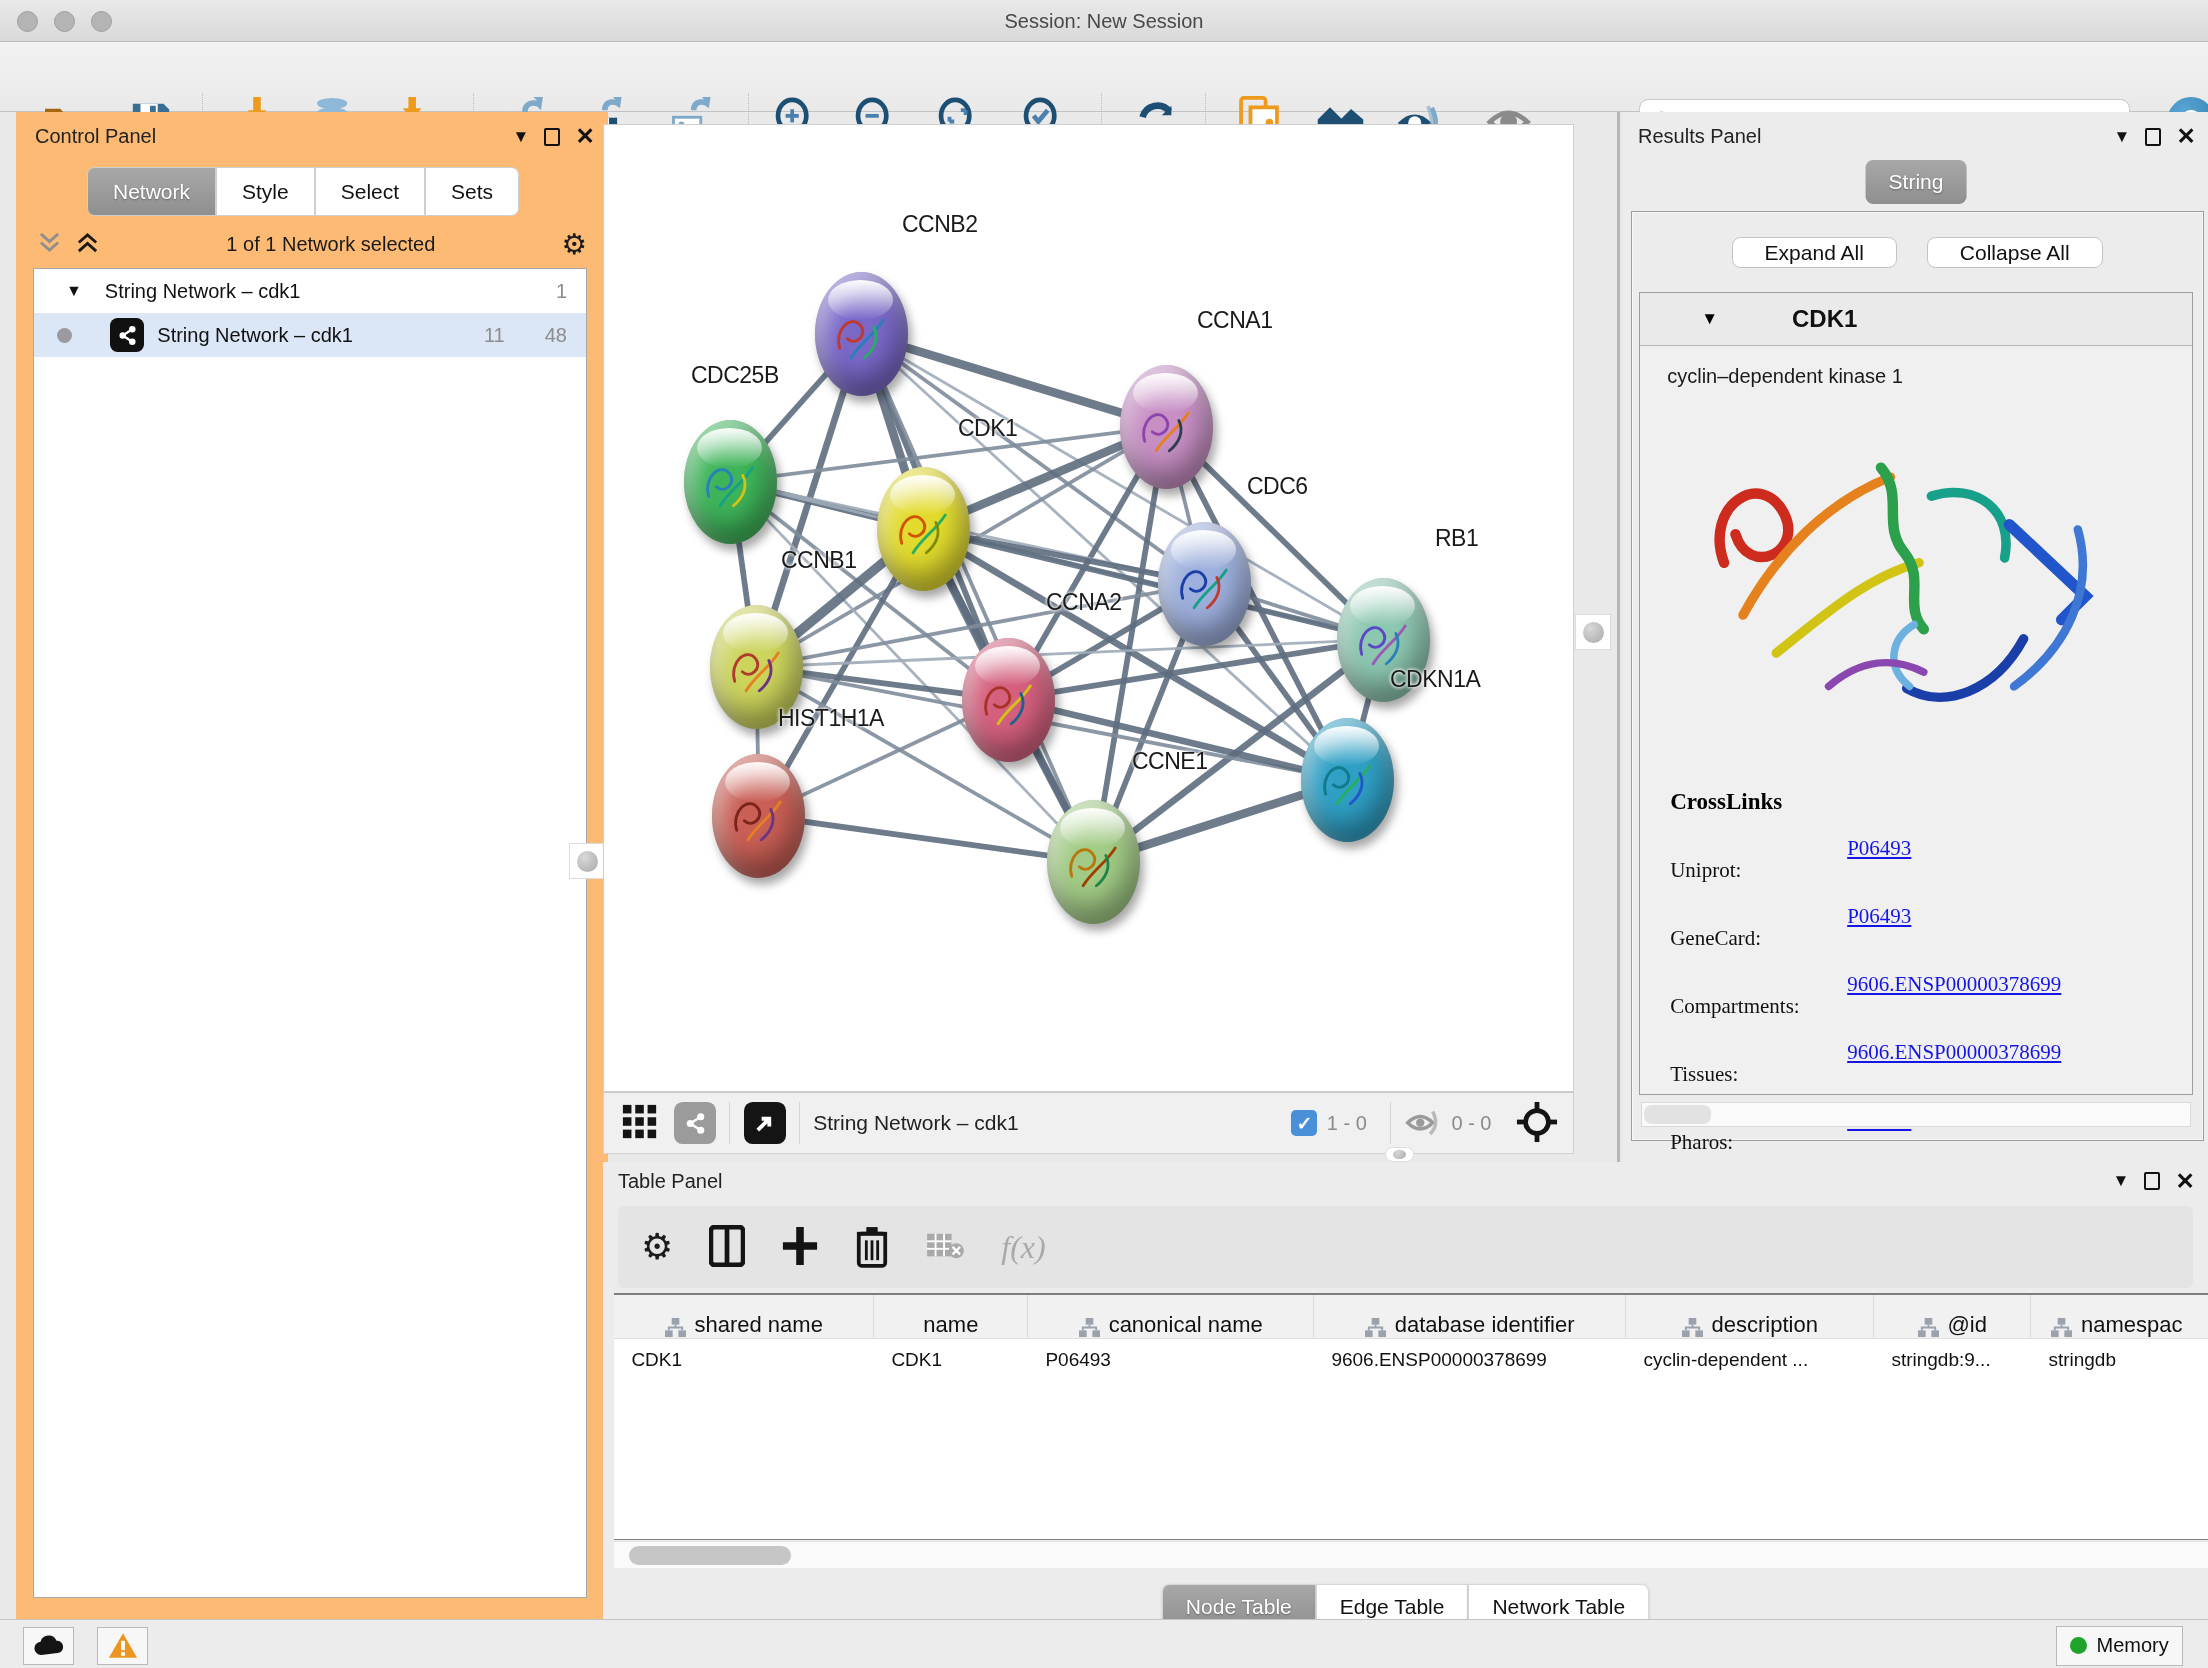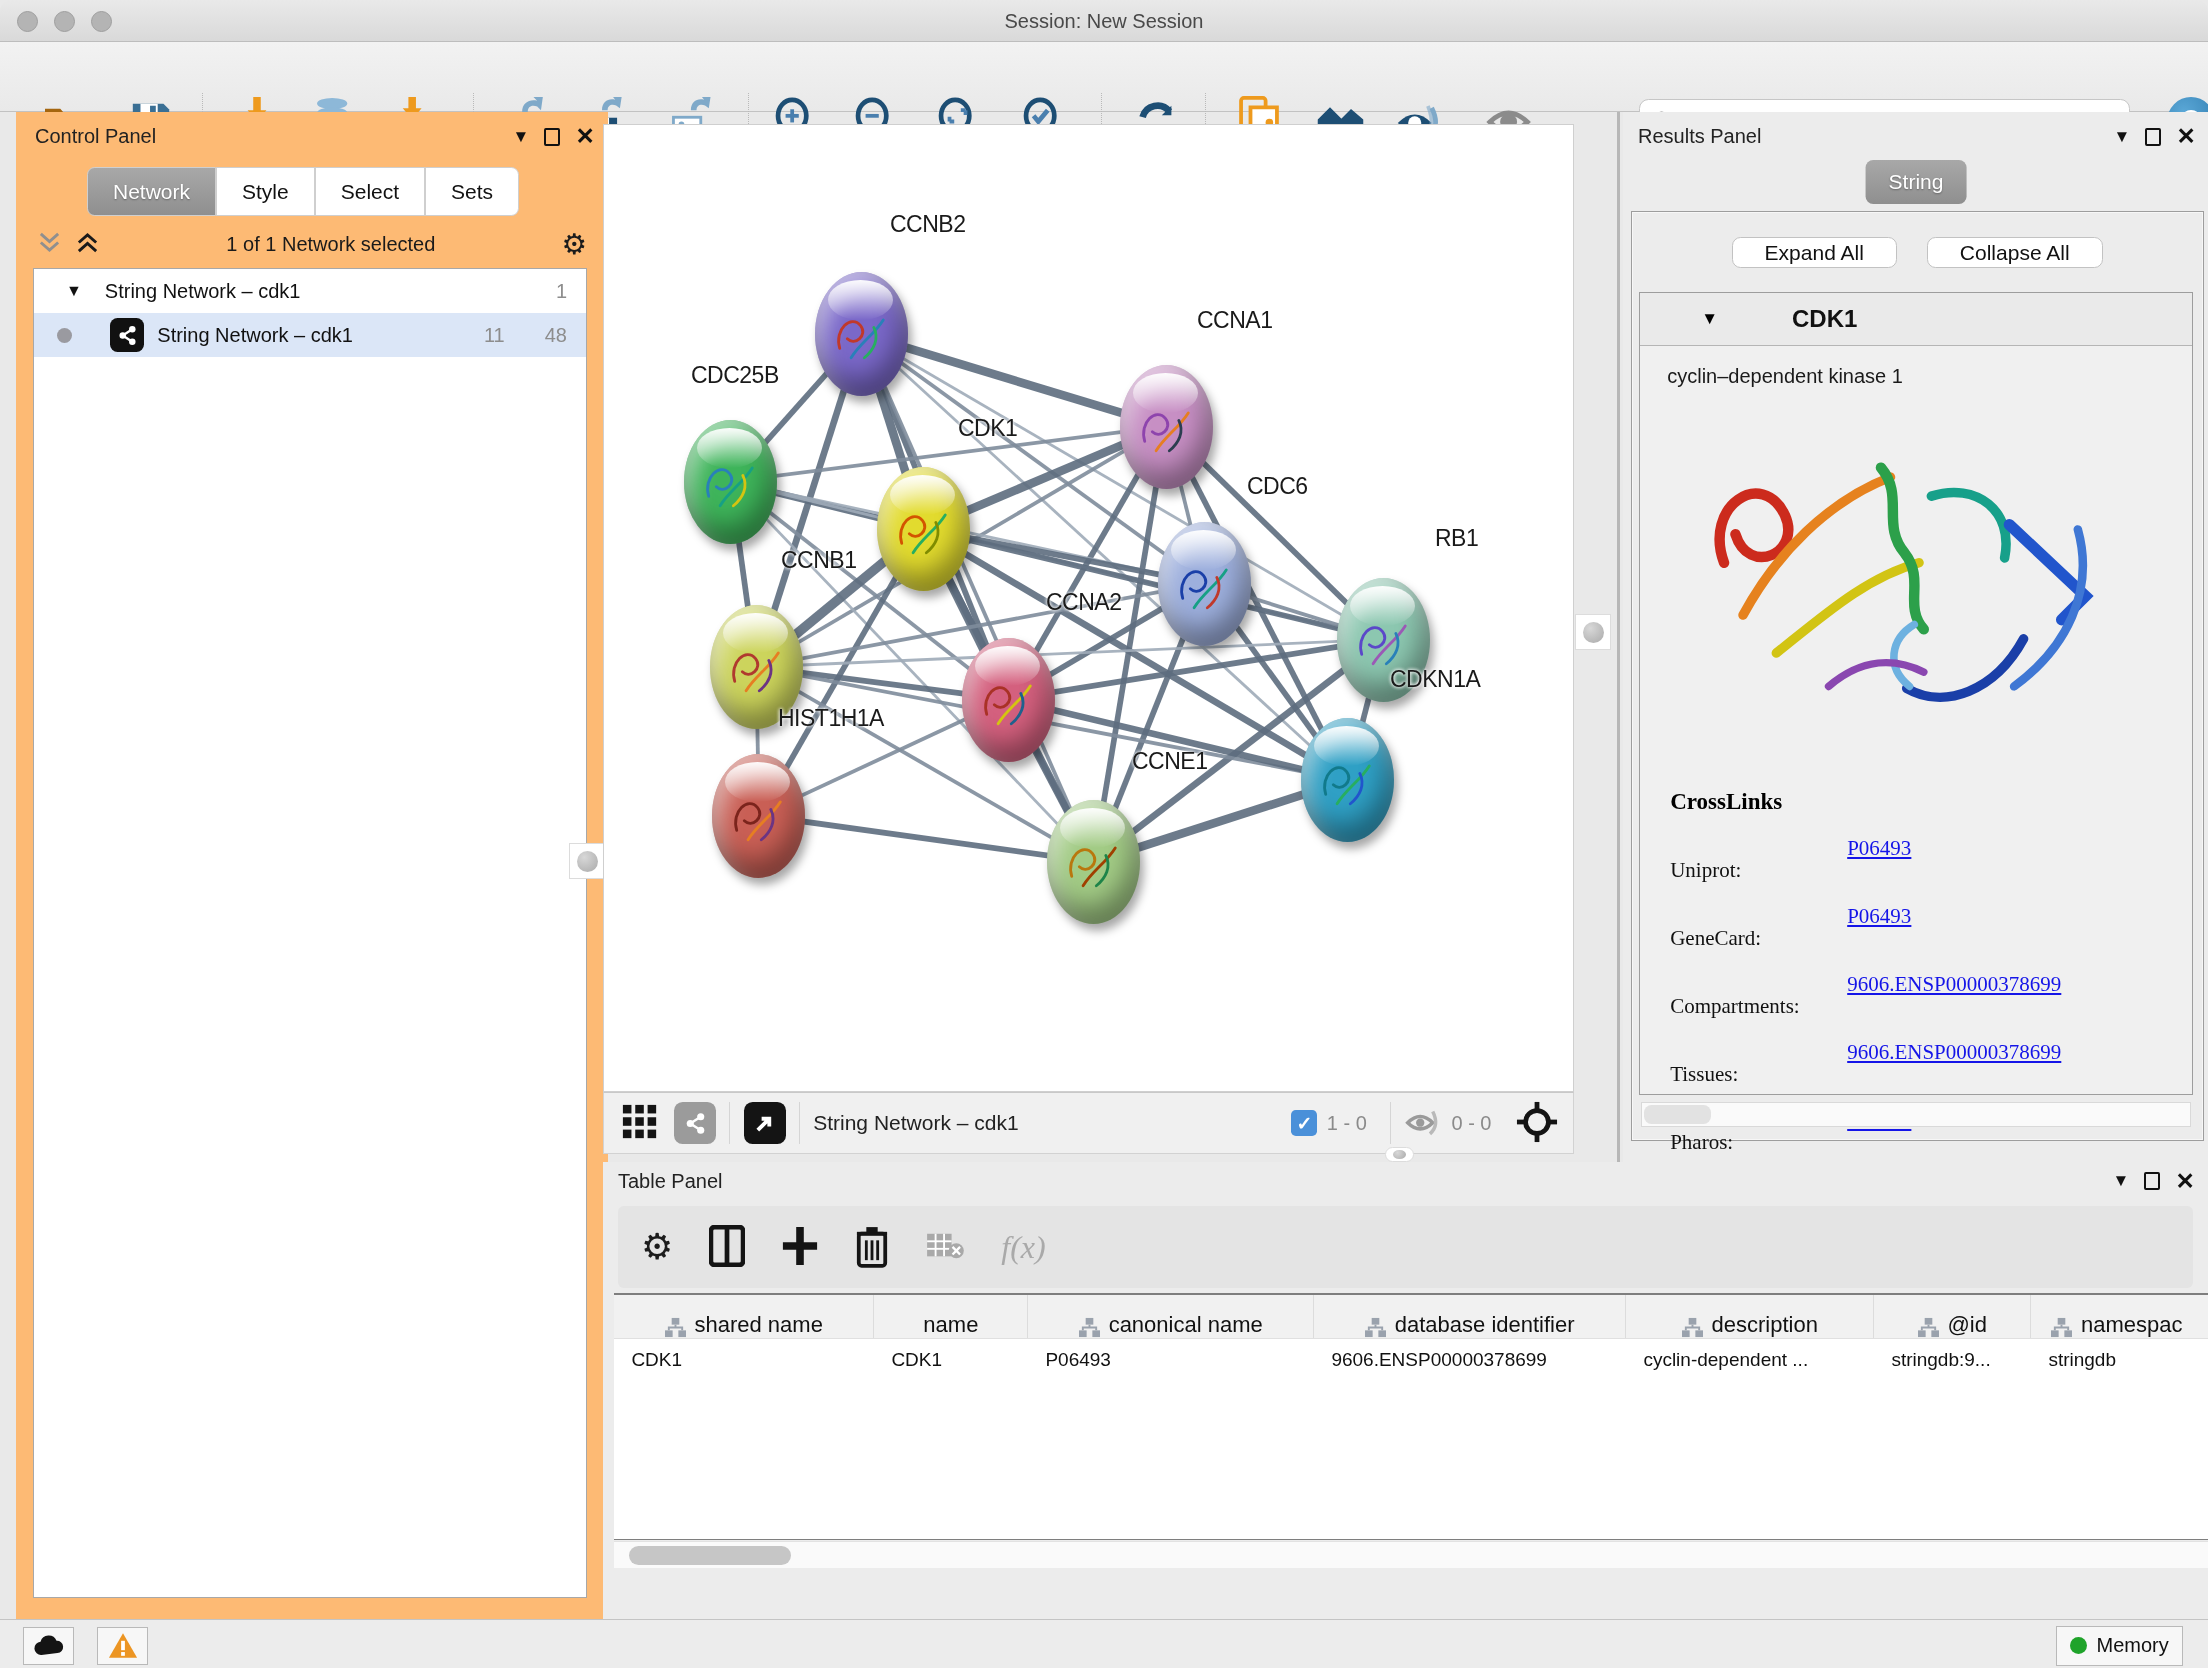--- a/index.html
+++ b/index.html
@@ -434,21 +434,21 @@
         <div class="nnode" style="left: 211px; top: 147px; background: rgb(122, 104, 201);">
           <span class="gloss"></span>
           <svg width="59" height="70" viewBox="0 0 62 74" style="position:absolute;left:17px;top:28.5px">
             <g fill="none" stroke-linecap="round" stroke-width="3">
               <path d="M8 50 C 2 30, 20 14, 30 26 C 38 36, 24 48, 16 40" stroke="#c0392b"></path>
               <path d="M20 60 C 30 44, 44 36, 54 20" stroke="#2980b9"></path>
               <path d="M34 60 C 44 52, 50 40, 44 28" stroke="#27ae60"></path>
             </g>
           </svg>
         </div>
-        <div class="nlabel" style="left: 286px; top: 86px;">CCNB2</div>
+        <div class="nlabel" style="left: 298px; top: 86px;">CCNB2</div>
         <div class="nnode" style="left: 516px; top: 240px; background: rgb(199, 143, 196);">
           <span class="gloss"></span>
           <svg width="59" height="70" viewBox="0 0 62 74" style="position:absolute;left:17px;top:28.5px">
             <g fill="none" stroke-linecap="round" stroke-width="3">
               <path d="M8 50 C 2 30, 20 14, 30 26 C 38 36, 24 48, 16 40" stroke="#8e44ad"></path>
               <path d="M20 60 C 30 44, 44 36, 54 20" stroke="#e67e22"></path>
               <path d="M34 60 C 44 52, 50 40, 44 28" stroke="#2c3e50"></path>
             </g>
           </svg>
         </div>
@@ -812,20 +812,25 @@
         <div class="td" style="width:286px">P06493</div>
         <div class="td" style="width:312px">9606.ENSP00000378699</div>
         <div class="td" style="width:248px">cyclin-dependent ...</div>
         <div class="td" style="width:157px">stringdb:9...</div>
         <div class="td" style="width:171px">stringdb</div>
       </div>
     </div>
     <div class="tp-hscroll">
         <span class="thumb"></span>
       </div>
+    <div class="tp-tabs">
+      <div class="tp-tab first selected">Node Table</div>
+      <div class="tp-tab">Edge Table</div>
+      <div class="tp-tab last">Network Table</div>
+    </div>
   </div>
 
   <div class="statusbar">
     <span class="sb-btn" style="left:23px; width:51px">
       <svg width="32" height="23" viewBox="0 0 34 24">
           <path fill="#141414" d="M9 22a7 7 0 0 1-1-14 9 9 0 0 1 17-1 6.5 6.5 0 0 1 1 13z"></path>
         </svg>
     </span>
     <span class="sb-btn" style="left:97px; width:51px">
       <svg width="30" height="27" viewBox="0 0 32 28">

